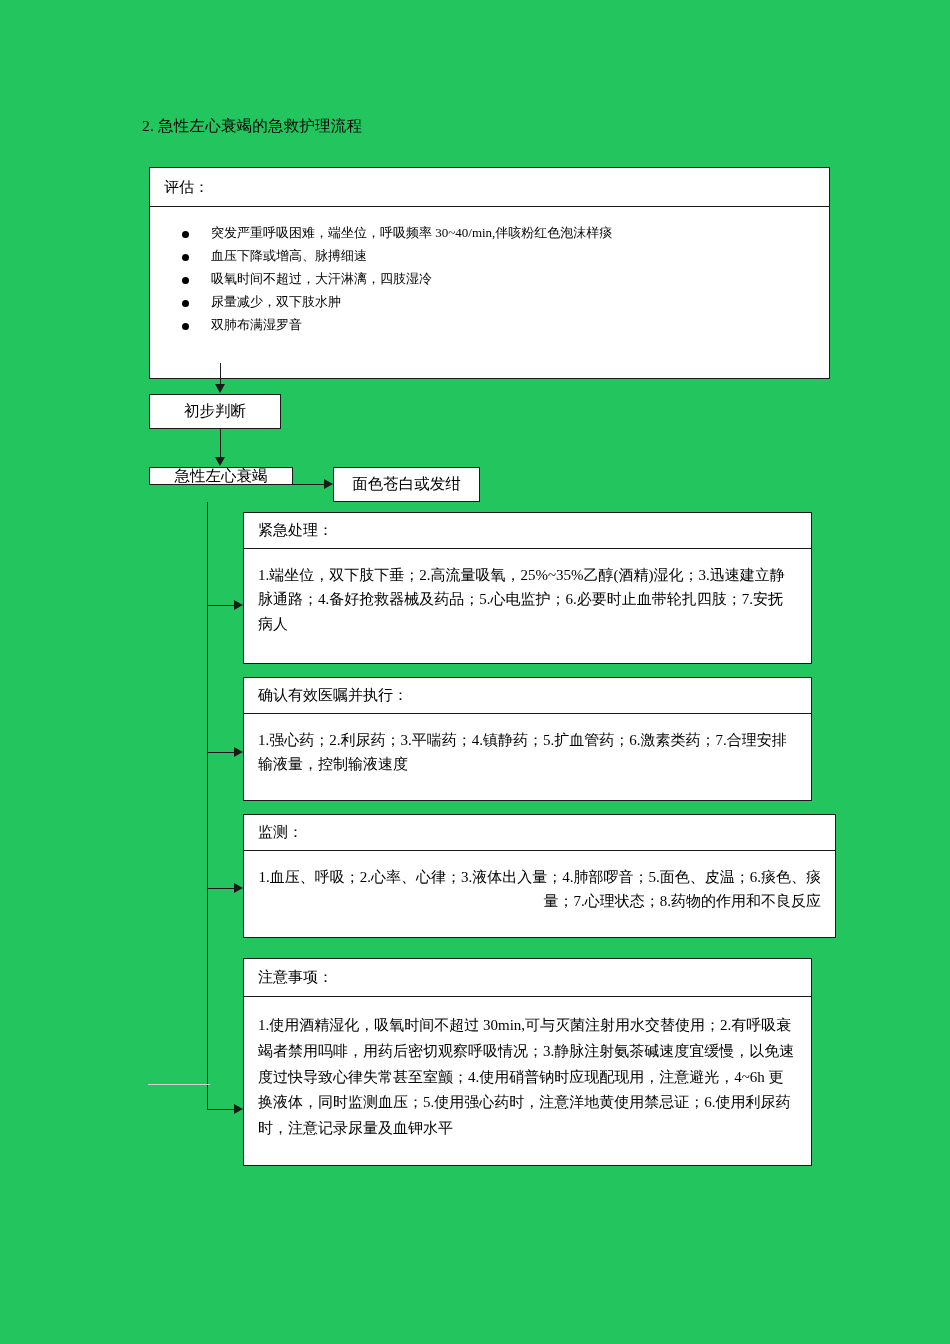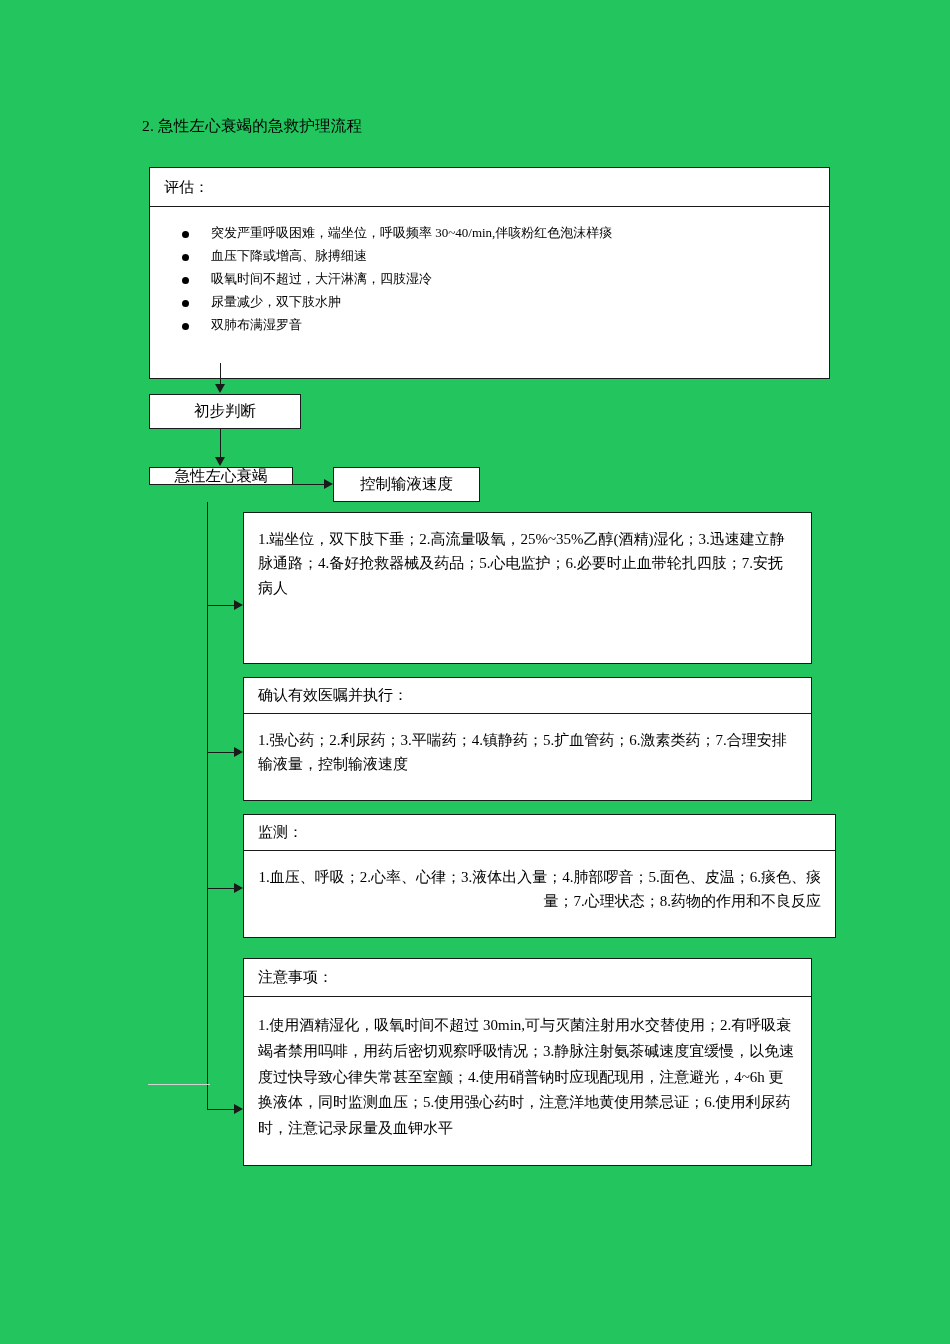--- a/index.html
+++ b/index.html
@@ -82,21 +82,21 @@
   .node {
     position: absolute;
     box-sizing: border-box;
     border: 1.4px solid #1a1a1a;
     background: #ffffff;
     display: flex;
     align-items: center;
     justify-content: center;
     font-size: 15.5px;
   }
-  #node-judge  { left: 149px; top: 394px; width: 152px; height: 35px; }
+  #node-judge  { left: 149px; top: 394px; width: 132px; height: 35px; }
   #node-aclhf  { left: 149px; top: 467px; width: 144px; height: 18px; }
   #node-notify { left: 333px; top: 467px; width: 147px; height: 35px; }
 
   
   #box-emergency { left: 243px; top: 512px; width: 569px; height: 152px; }
   #box-emergency .box-header { height: 36px; padding: 0 0 0 14px; }
   #box-emergency .box-body   { padding: 14px 14px 8px 14px; }
 
   #box-orders { left: 243px; top: 677px; width: 569px; height: 124px; }
   #box-orders .box-header { height: 36px; padding: 0 0 0 14px; text-align: center; }
@@ -172,40 +172,41 @@
   <div class="arrow-down" style="left:215px; top:457px;"></div>
 
   <div class="node" id="node-aclhf">
     <span>急性左心衰竭</span>
   </div>
 
   <div class="hline" style="left:293px; top:484px; width:32px;"></div>
   <div class="arrow-right" style="left:324px; top:479px;"></div>
 
   <div class="node" id="node-notify">
-    <span>控制输液速度</span>
+    <span>面色苍白或发绀</span>
   </div>
 
   <div class="vline" style="left:207px; top:502px; height:608px;"></div>
 
   <div class="hline" style="left:207px; top:605px; width:28px;"></div>
   <div class="arrow-right" style="left:234px; top:600px;"></div>
 
   <div class="hline" style="left:207px; top:752px; width:28px;"></div>
   <div class="arrow-right" style="left:234px; top:747px;"></div>
 
   <div class="hline" style="left:207px; top:888px; width:28px;"></div>
   <div class="arrow-right" style="left:234px; top:883px;"></div>
 
   <div class="hline" style="left:207px; top:1109px; width:28px;"></div>
   <div class="arrow-right" style="left:234px; top:1104px;"></div>
 
   <div class="faint-line" style="left:148px; top:1084px; width:62px;"></div>
 
   <div class="box" id="box-emergency">
+    <div class="box-header">紧急处理：</div>
     <div class="box-body">1.端坐位，双下肢下垂；2.高流量吸氧，25%~35%乙醇(酒精)湿化；3.迅速建立静脉通路；4.备好抢救器械及药品；5.心电监护；6.必要时止血带轮扎四肢；7.安抚病人</div>
   </div>
 
   <div class="box" id="box-orders">
     <div class="box-header">确认有效医嘱并执行：</div>
     <div class="box-body">1.强心药；2.利尿药；3.平喘药；4.镇静药；5.扩血管药；6.激素类药；7.合理安排输液量，控制输液速度</div>
   </div>
 
   <div class="box" id="box-monitor">
     <div class="box-header">监测：</div>

